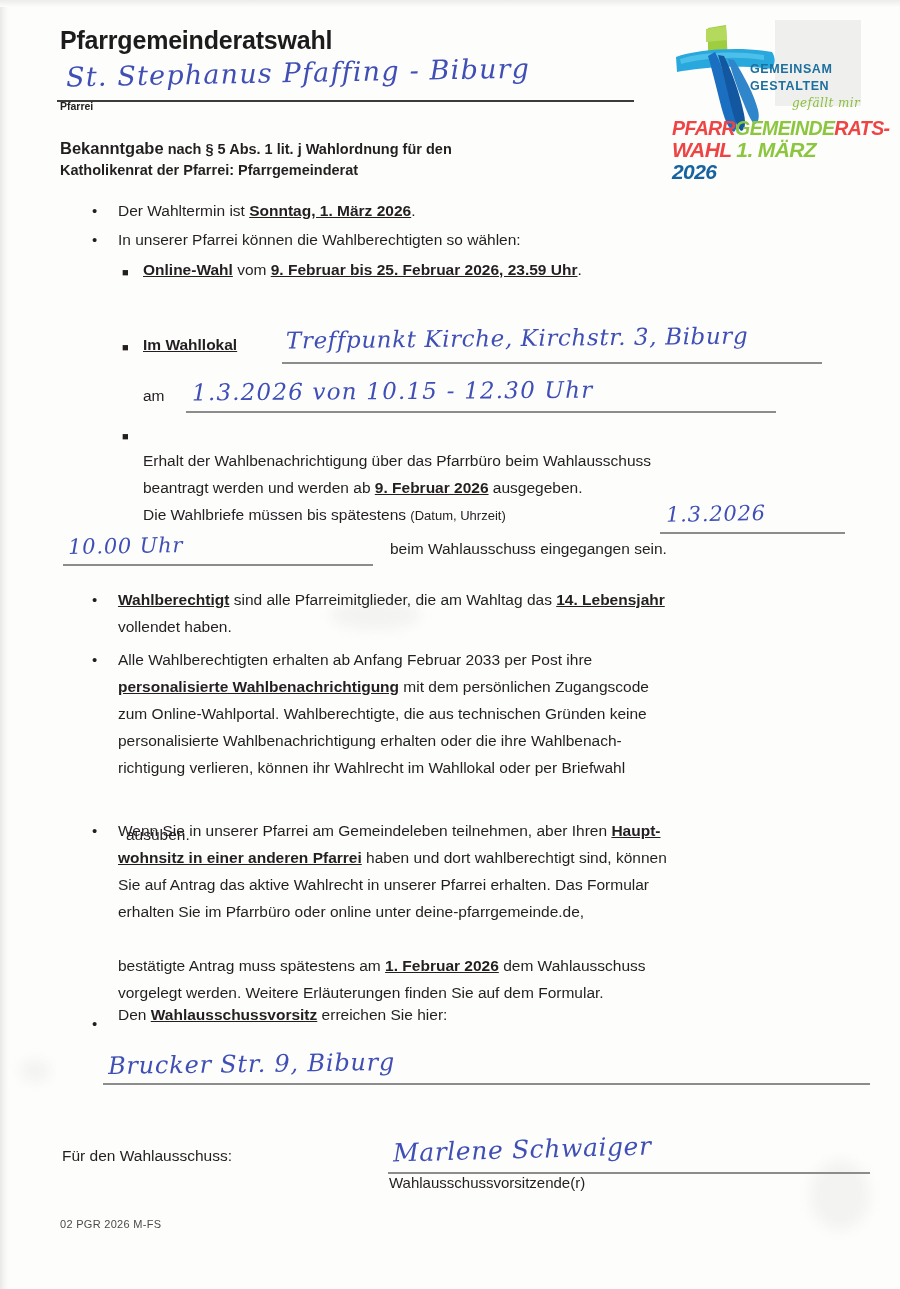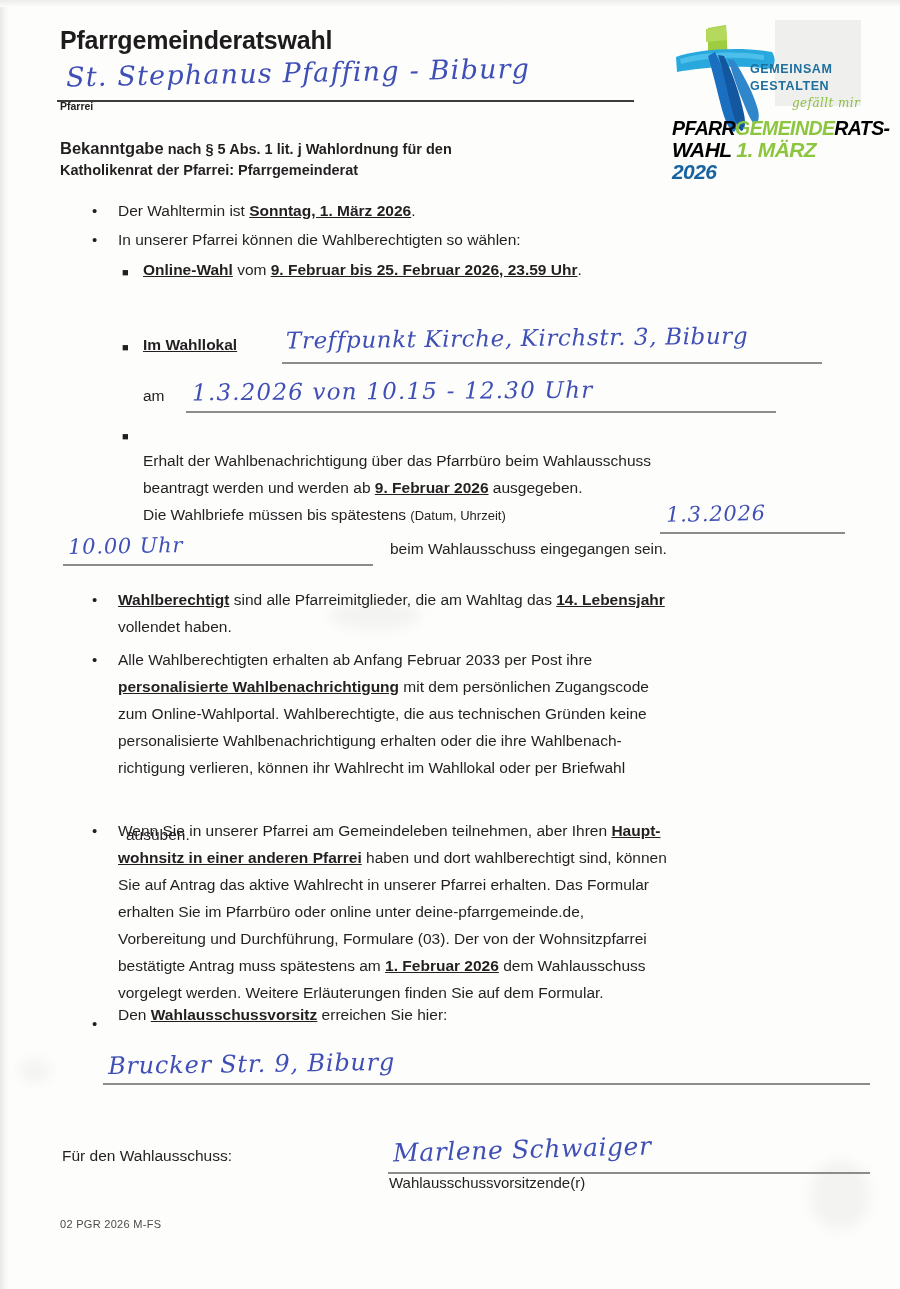--- a/index.html
+++ b/index.html
@@ -45,21 +45,21 @@
     font-size:12.5px;font-weight:bold;color:#1c6f9e;letter-spacing:.6px;line-height:17px;
   }
   .logo-gefaellt{
     position:absolute;left:88px;top:82px;
     font-family:"DejaVu Serif",serif;font-style:italic;
     font-size:12px;color:#8cbf3f;letter-spacing:.4px;margin-left:32px;
   }
   .logo-headline{position:absolute;left:0px;top:104px;width:190px;}
   .logo-headline .l1{font-size:19.5px;font-weight:bold;font-style:italic;letter-spacing:-.6px;line-height:21px;}
   .logo-headline .l2{font-size:21px;font-weight:bold;font-style:italic;letter-spacing:-.6px;line-height:22px;}
-  .cb{color:#000000;}
+  .cb{color:#ef4444;}
   .cg{color:#8cc63f;}
   .cd{color:#1763a0;}
 
   
   .bekannt{position:absolute;left:60px;top:138px;width:600px;font-size:14.5px;line-height:21px;font-weight:bold;}
   .bekannt .big{font-size:16.5px;}
   .bekannt .reg{font-weight:bold;font-size:14.5px;}
   .li{position:absolute;font-size:15.5px;line-height:25px;}
   .bdot{position:absolute;font-size:15px;line-height:25px;color:#231f20;}
   .bsq{position:absolute;font-size:11px;line-height:25px;color:#231f20;}
@@ -157,21 +157,20 @@
   <div class="li" style="left:118px;top:701px;">zum Online-Wahlportal. Wahlberechtigte, die aus technischen Gründen keine</div>
   <div class="li" style="left:118px;top:728px;">personalisierte Wahlbenachrichtigung erhalten oder die ihre Wahlbenach-</div>
   <div class="li" style="left:118px;top:755px;">richtigung verlieren, können ihr Wahlrecht im Wahllokal oder per Briefwahl</div>
   <div class="li" style="left:126px;top:782px;margin-top:40px;">ausüben.</div>
 
   <div class="bdot" style="left:92px;top:818px;">•</div>
   <div class="li" style="left:118px;top:818px;"><span>Wenn Sie in unserer Pfarrei am Gemeindeleben teilnehmen, aber Ihren </span><b>Haupt-</b></div>
   <div class="li" style="left:118px;top:845px;"><b>wohnsitz in einer anderen Pfarrei</b><span> haben und dort wahlberechtigt sind, können</span></div>
   <div class="li" style="left:118px;top:872px;">Sie auf Antrag das aktive Wahlrecht in unserer Pfarrei erhalten. Das Formular</div>
   <div class="li" style="left:118px;top:899px;">erhalten Sie im Pfarrbüro oder online unter deine-pfarrgemeinde.de,</div>
-  <div class="li" style="left:118px;top:926px;">Vorbereitung und Durchführung, Formulare (03). Der von der Wohnsitzpfarrei</div>
   <div class="li" style="left:118px;top:953px;"><span>bestätigte Antrag muss spätestens am </span><b>1. Februar 2026</b><span> dem Wahlausschuss</span></div>
   <div class="li" style="left:118px;top:980px;">vorgelegt werden. Weitere Erläuterungen finden Sie auf dem Formular.</div>
 
   <div class="bdot" style="left:92px;top:1011px;">•</div>
   <div class="li" style="left:118px;top:1002px;"><span>Den </span><b>Wahlausschussvorsitz</b><span> erreichen Sie hier:</span></div>
   <div class="ruleline" style="left:103px;top:1083px;width:767px;"></div>
   <div class="hand" style="left:108px;top:1050px;font-size:24px;letter-spacing:.8px;transform:rotate(-0.8deg);">Brucker Str. 9, Biburg</div>
 
   <div class="fuer">Für den Wahlausschuss:</div>
   <div class="ruleline" style="left:388px;top:1172px;width:482px;"></div>

